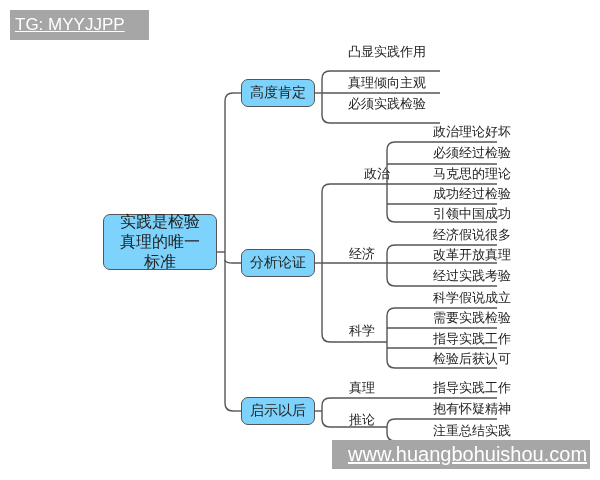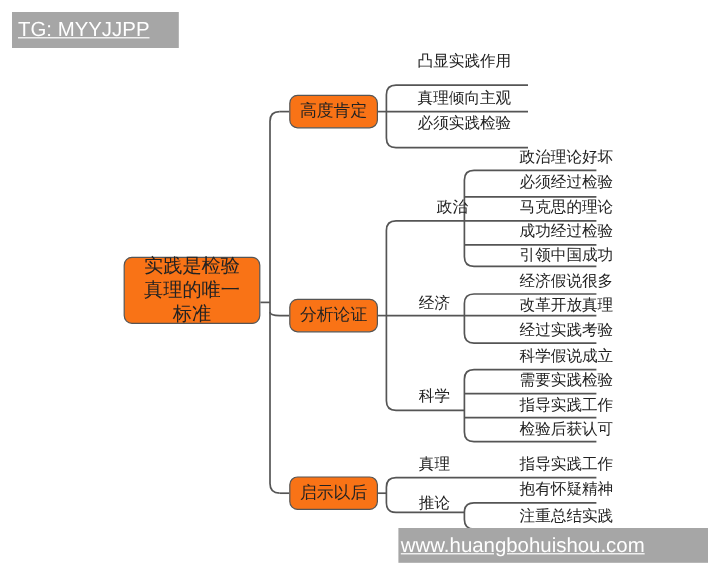--- a/index.html
+++ b/index.html
@@ -8,23 +8,23 @@
       position: relative; overflow: hidden;
       font-family: "DejaVu Sans", "Liberation Sans", sans-serif;
       color: #222;
     }
     .wm {
       position: absolute; background: #a6a6a6; color: #ffffff;
       font-family: "Liberation Sans", sans-serif;
       text-decoration: underline;
     }
     .wm-top { left: 10px; top: 10px; width: 139px; height: 30px; font-size: 17px; line-height: 30px; padding-left: 5px; box-sizing: border-box; }
-    .wm-bottom { left: 332px; top: 440px; width: 258px; height: 29px; font-size: 17px; line-height: 29px; padding-left: 2px; box-sizing: border-box; }
+    .wm-bottom { left: 332px; top: 440px; width: 258px; height: 29px; font-size: 20px; line-height: 29px; padding-left: 16px; box-sizing: border-box; }
     .box {
-      position: absolute; border: 1.5px solid #555; border-radius: 7px; background: #f97316;
+      position: absolute; border: 1.5px solid #555; border-radius: 7px; background: #7dd3fc;
       display: flex; align-items: center; justify-content: center; text-align: center;
       box-sizing: border-box;
     }
     .root { left: 103px; top: 214px; width: 114px; height: 56px; font-size: 16px; line-height: 20px; padding: 4px 10px; }
     .l1 { width: 74px; height: 28px; font-size: 14px; left: 241px; }
     .lbl { position: absolute; font-size: 13px; line-height: 16px; white-space: nowrap; }
     .leaf { position: absolute; font-size: 13px; line-height: 16px; white-space: nowrap; left: 433px; }
     svg.lines { position: absolute; left: 0; top: 0; }
   </style>
 </head>

